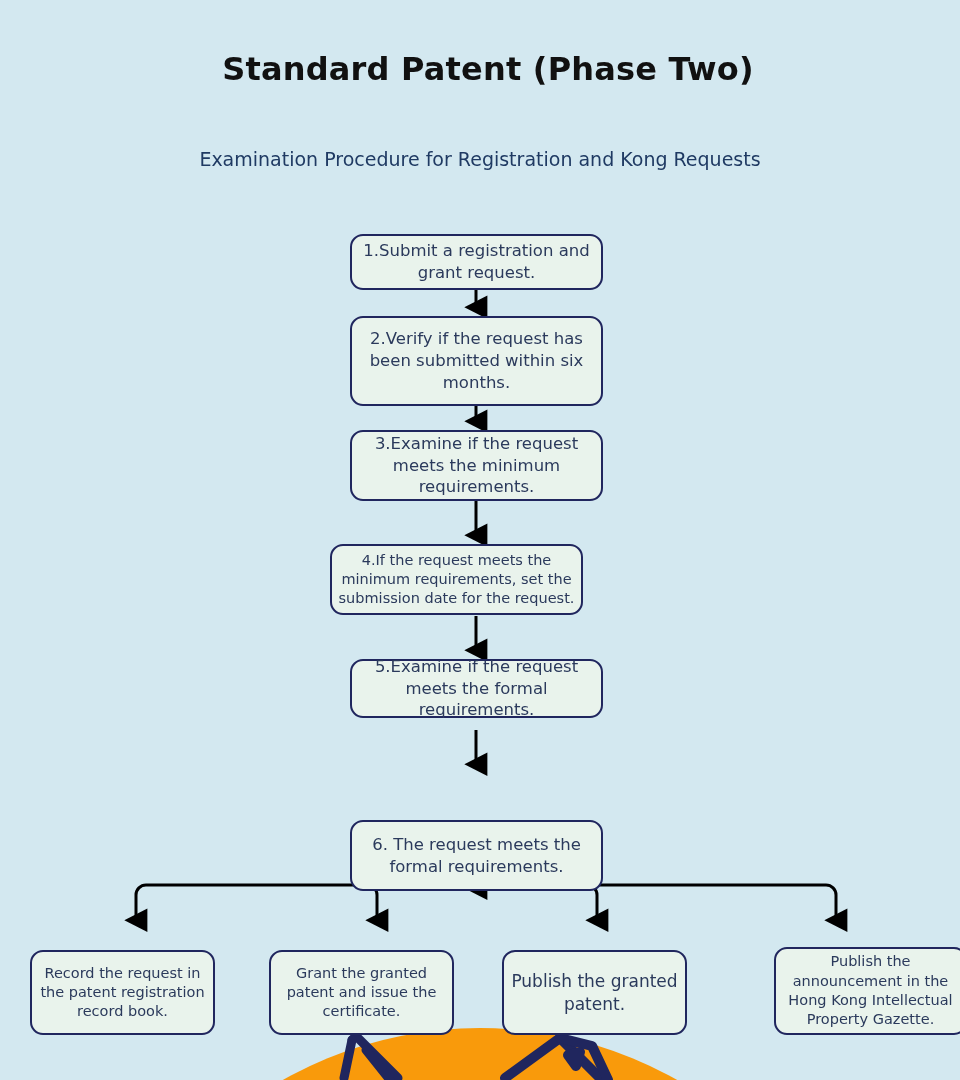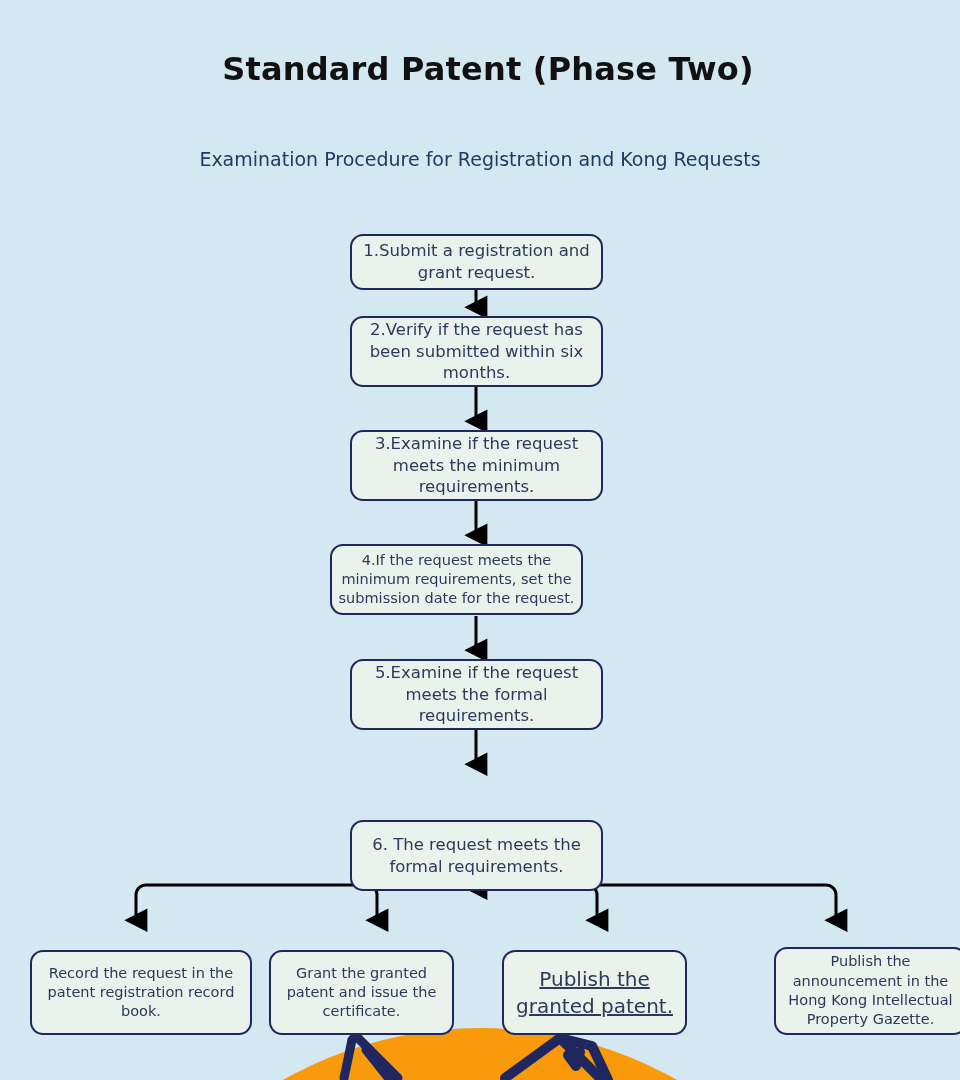--- a/index.html
+++ b/index.html
@@ -97,21 +97,21 @@
   .node span {
     display: block;
     width: 100%;
     padding: 0 6px;
     box-sizing: border-box;
   }
 
   .n-main { font-size: 16.5px; }
   .n-dense { font-size: 14.5px; }
   .n-leaf { font-size: 14.5px; }
-  .n-leaf-lg { font-size: 20px; text-decoration: underline; }
+  .n-leaf-lg { font-size: 17px; }
   .overflow-text { overflow: visible; }
 </style>
 </head>
 <body>
 
 <div id="stage">
 
   <div class="orange-arc"></div>
 
   <svg class="deco-icons" viewBox="0 0 960 52">
@@ -150,41 +150,41 @@
       <path d="M367,885 A10,10 0 0 1 377,895 L377,920" marker-end="url(#arrowhead)"></path>
       <path d="M587,885 A10,10 0 0 1 597,895 L597,920" marker-end="url(#arrowhead)"></path>
       <path d="M826,885 A10,10 0 0 1 836,895 L836,920" marker-end="url(#arrowhead)"></path>
     </g>
   </svg>
 
   <div class="node n-main" style="left:350px; top:202px; width:253px; height:56px;margin-top:32px;">
     <span>1.Submit a registration and grant request.</span>
   </div>
 
-  <div class="node n-main" style="left:350px; top:316px; width:253px; height:71px;">
+  <div class="node n-main" style="left:350px; top:316px; width:253px; height:90px;">
     <span>2.Verify if the request has been submitted within six months.</span>
   </div>
 
   <div class="node n-main" style="left:350px; top:430px; width:253px; height:71px;">
     <span>3.Examine if the request meets the minimum requirements.</span>
   </div>
 
   <div class="node n-dense" style="left:330px; top:544px; width:253px; height:71px;">
     <span class="overflow-text">4.If the request meets the minimum requirements, set the submission date for the request.</span>
   </div>
 
-  <div class="node n-main" style="left:350px; top:659px; width:253px; height:71px;justify-content:flex-end;">
+  <div class="node n-main" style="left:350px; top:659px; width:253px; height:59px;justify-content:flex-end;">
     <span>5.Examine if the request meets the formal requirements.</span>
   </div>
 
   <div class="node n-main" style="left:350px; top:772px; width:253px; height:71px;margin-top:48px;">
     <span>6. The request meets the formal requirements.</span>
   </div>
 
-  <div class="node n-leaf" style="left:30px; top:950px; width:222px; height:85px;">
+  <div class="node n-leaf" style="left:30px; top:950px; width:185px; height:85px;">
     <span class="overflow-text">Record the request in the patent registration record book.</span>
   </div>
 
   <div class="node n-leaf" style="left:269px; top:950px; width:185px; height:85px;">
     <span>Grant the granted patent and issue the certificate.</span>
   </div>
 
   <div class="node n-leaf-lg" style="left:502px; top:950px; width:185px; height:85px;">
     <span>Publish the granted patent.</span>
   </div>

